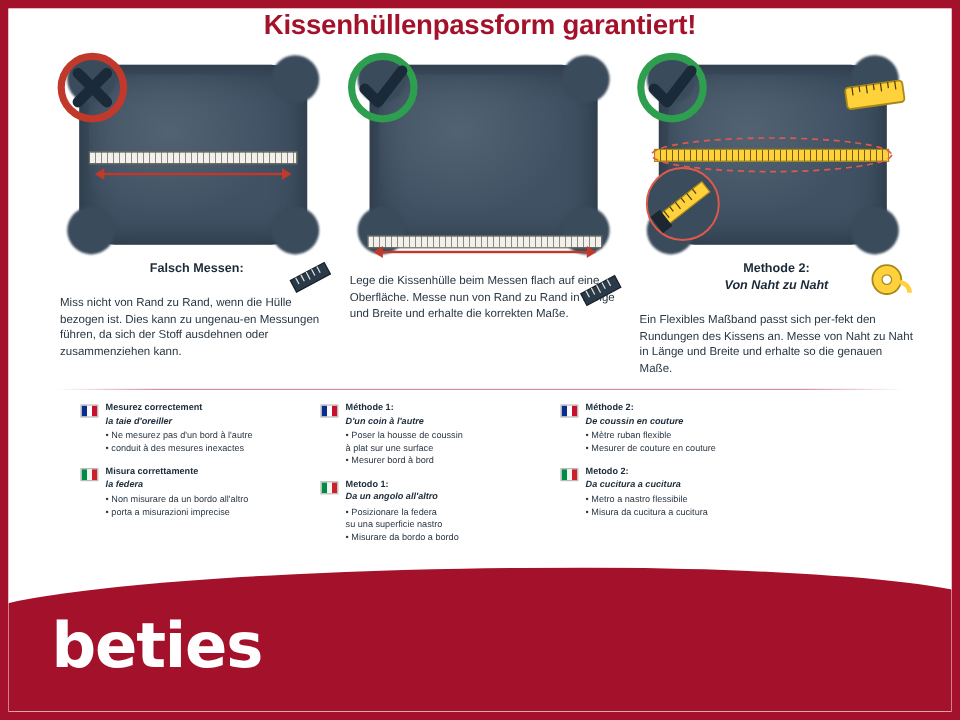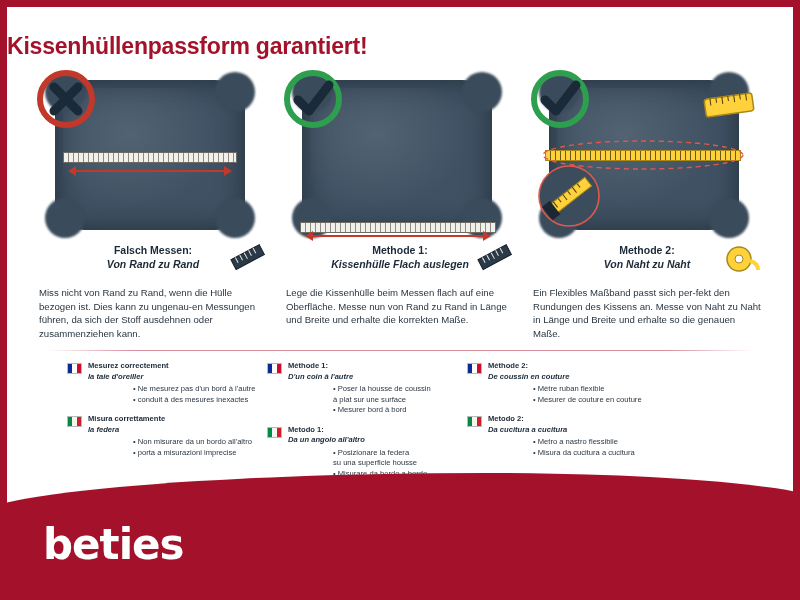--- a/index.html
+++ b/index.html
@@ -17,33 +17,32 @@
     overflow: hidden;
   }
   .inner {
     position: absolute;
     inset: 0;
     background: #ffffff;
   }
 
   
   .title {
-    text-align: left;
+    text-align: center;
     font-size: 23px;
     font-weight: bold;
     color: #a3122a;
     letter-spacing: -0.2px;
-    margin-top: 26px;
   }
 
   
   .panels {
     display: flex;
     justify-content: space-between;
-    padding: 14px 26px 0 26px;
+    padding: 14px 26px 0 37px;
   }
   .panel {
     width: 240px;
     position: relative;
   }
   .pillow-wrap {
     position: relative;
     height: 165px;
     width: 100%;
   }
@@ -167,42 +166,42 @@
     margin-top: 2px;
     flex: 0 0 15px;
     border: 0.5px solid #b9b9b9;
     background: #fff;
   }
   .flag.fr { background: linear-gradient(to right, #0b2d8f 0 33.3%, #ffffff 33.3% 66.6%, #c8102e 66.6% 100%); }
   .flag.it { background: linear-gradient(to right, #008c45 0 33.3%, #f4f5f0 33.3% 66.6%, #cd212a 66.6% 100%); }
   .trans-text { font-size: 7.6px; color: #2a3743; line-height: 10.5px; }
   .trans-head { font-weight: bold; color: #1b2a38; }
   .trans-head em { font-style: italic; display: block; font-weight: bold; }
-  .trans-list { margin-top: 2px; margin-left: 45px; }
+  .trans-list { margin-top: 2px; }
   .trans-list div { white-space: nowrap; }
 
   
   .footer {
     position: absolute;
     left: 0; right: 0; bottom: 0;
     height: 120px;
     overflow: hidden;
   }
   .footer .wave {
     position: absolute;
     left: -40px; right: -40px; bottom: 0;
     height: 120px;
     background: #a3122a;
     border-radius: 60% 40% 0 0 / 48px 34px 0 0;
   }
   .brand {
     position: absolute;
     left: 36px; bottom: 24px;
     color: #ffffff;
-    font-size: 42px;
+    font-size: 52px;
     font-weight: bold;
     letter-spacing: -1px;
     font-family: "DejaVu Sans", sans-serif;
   }
 </style>
 </head>
 <body>
 
 <div class="page">
  <div class="inner">
@@ -234,21 +233,20 @@
               <line x1="10" y1="11" x2="10" y2="17"></line>
                   <line x1="15" y1="11" x2="15" y2="17"></line>
               <line x1="20" y1="11" x2="20" y2="18"></line>
                   <line x1="25" y1="11" x2="25" y2="17"></line>
               <line x1="30" y1="11" x2="30" y2="17"></line>
             </g>
           </g>
         </svg>
         <div class="cap-title">
           <span>Falsch Messen:</span>
-          <em>Von Rand zu Rand</em>
         </div>
         <div class="cap-body">Miss nicht von Rand zu Rand, wenn die Hülle bezogen ist. Dies kann zu ungenau-en Messungen führen, da sich der Stoff ausdehnen oder zusammenziehen kann.</div>
       </div>
     </div>
 
     <div class="panel">
       <div class="pillow-wrap">
         <div class="pillow">
           <span class="c tl"></span>
               <span class="c tr"></span>
@@ -268,24 +266,20 @@
             <rect x="5" y="11" width="32" height="11" fill="#2b3a49" stroke="#16212b" stroke-width="1"></rect>
             <g stroke="#e8e6df" stroke-width="1">
               <line x1="10" y1="11" x2="10" y2="17"></line>
                   <line x1="15" y1="11" x2="15" y2="17"></line>
               <line x1="20" y1="11" x2="20" y2="18"></line>
                   <line x1="25" y1="11" x2="25" y2="17"></line>
               <line x1="30" y1="11" x2="30" y2="17"></line>
             </g>
           </g>
         </svg>
-        <div class="cap-title">
-          <span>Methode 1:</span>
-          <em>Kissenhülle Flach auslegen</em>
-        </div>
         <div class="cap-body">Lege die Kissenhülle beim Messen flach auf eine Oberfläche. Messe nun von Rand zu Rand in Länge und Breite und erhalte die korrekten Maße.</div>
       </div>
     </div>
 
     <div class="panel">
       <div class="pillow-wrap">
         <div class="pillow">
           <span class="c tl"></span>
               <span class="c tr"></span>
               <span class="c bl"></span>
@@ -397,21 +391,21 @@
       </div>
       <div class="trans-block">
         <span class="flag it"></span>
         <div class="trans-text">
           <div class="trans-head">
             <span>Metodo 1:</span>
             <em>Da un angolo all'altro</em>
           </div>
           <div class="trans-list">
             <div>• Posizionare la federa</div>
-            <div>  su una superficie housse</div>
+            <div>  su una superficie nastro</div>
             <div>• Misurare da bordo a bordo</div>
           </div>
         </div>
       </div>
     </div>
 
     <div class="trans-col">
       <div class="trans-block">
         <span class="flag fr"></span>
         <div class="trans-text">

